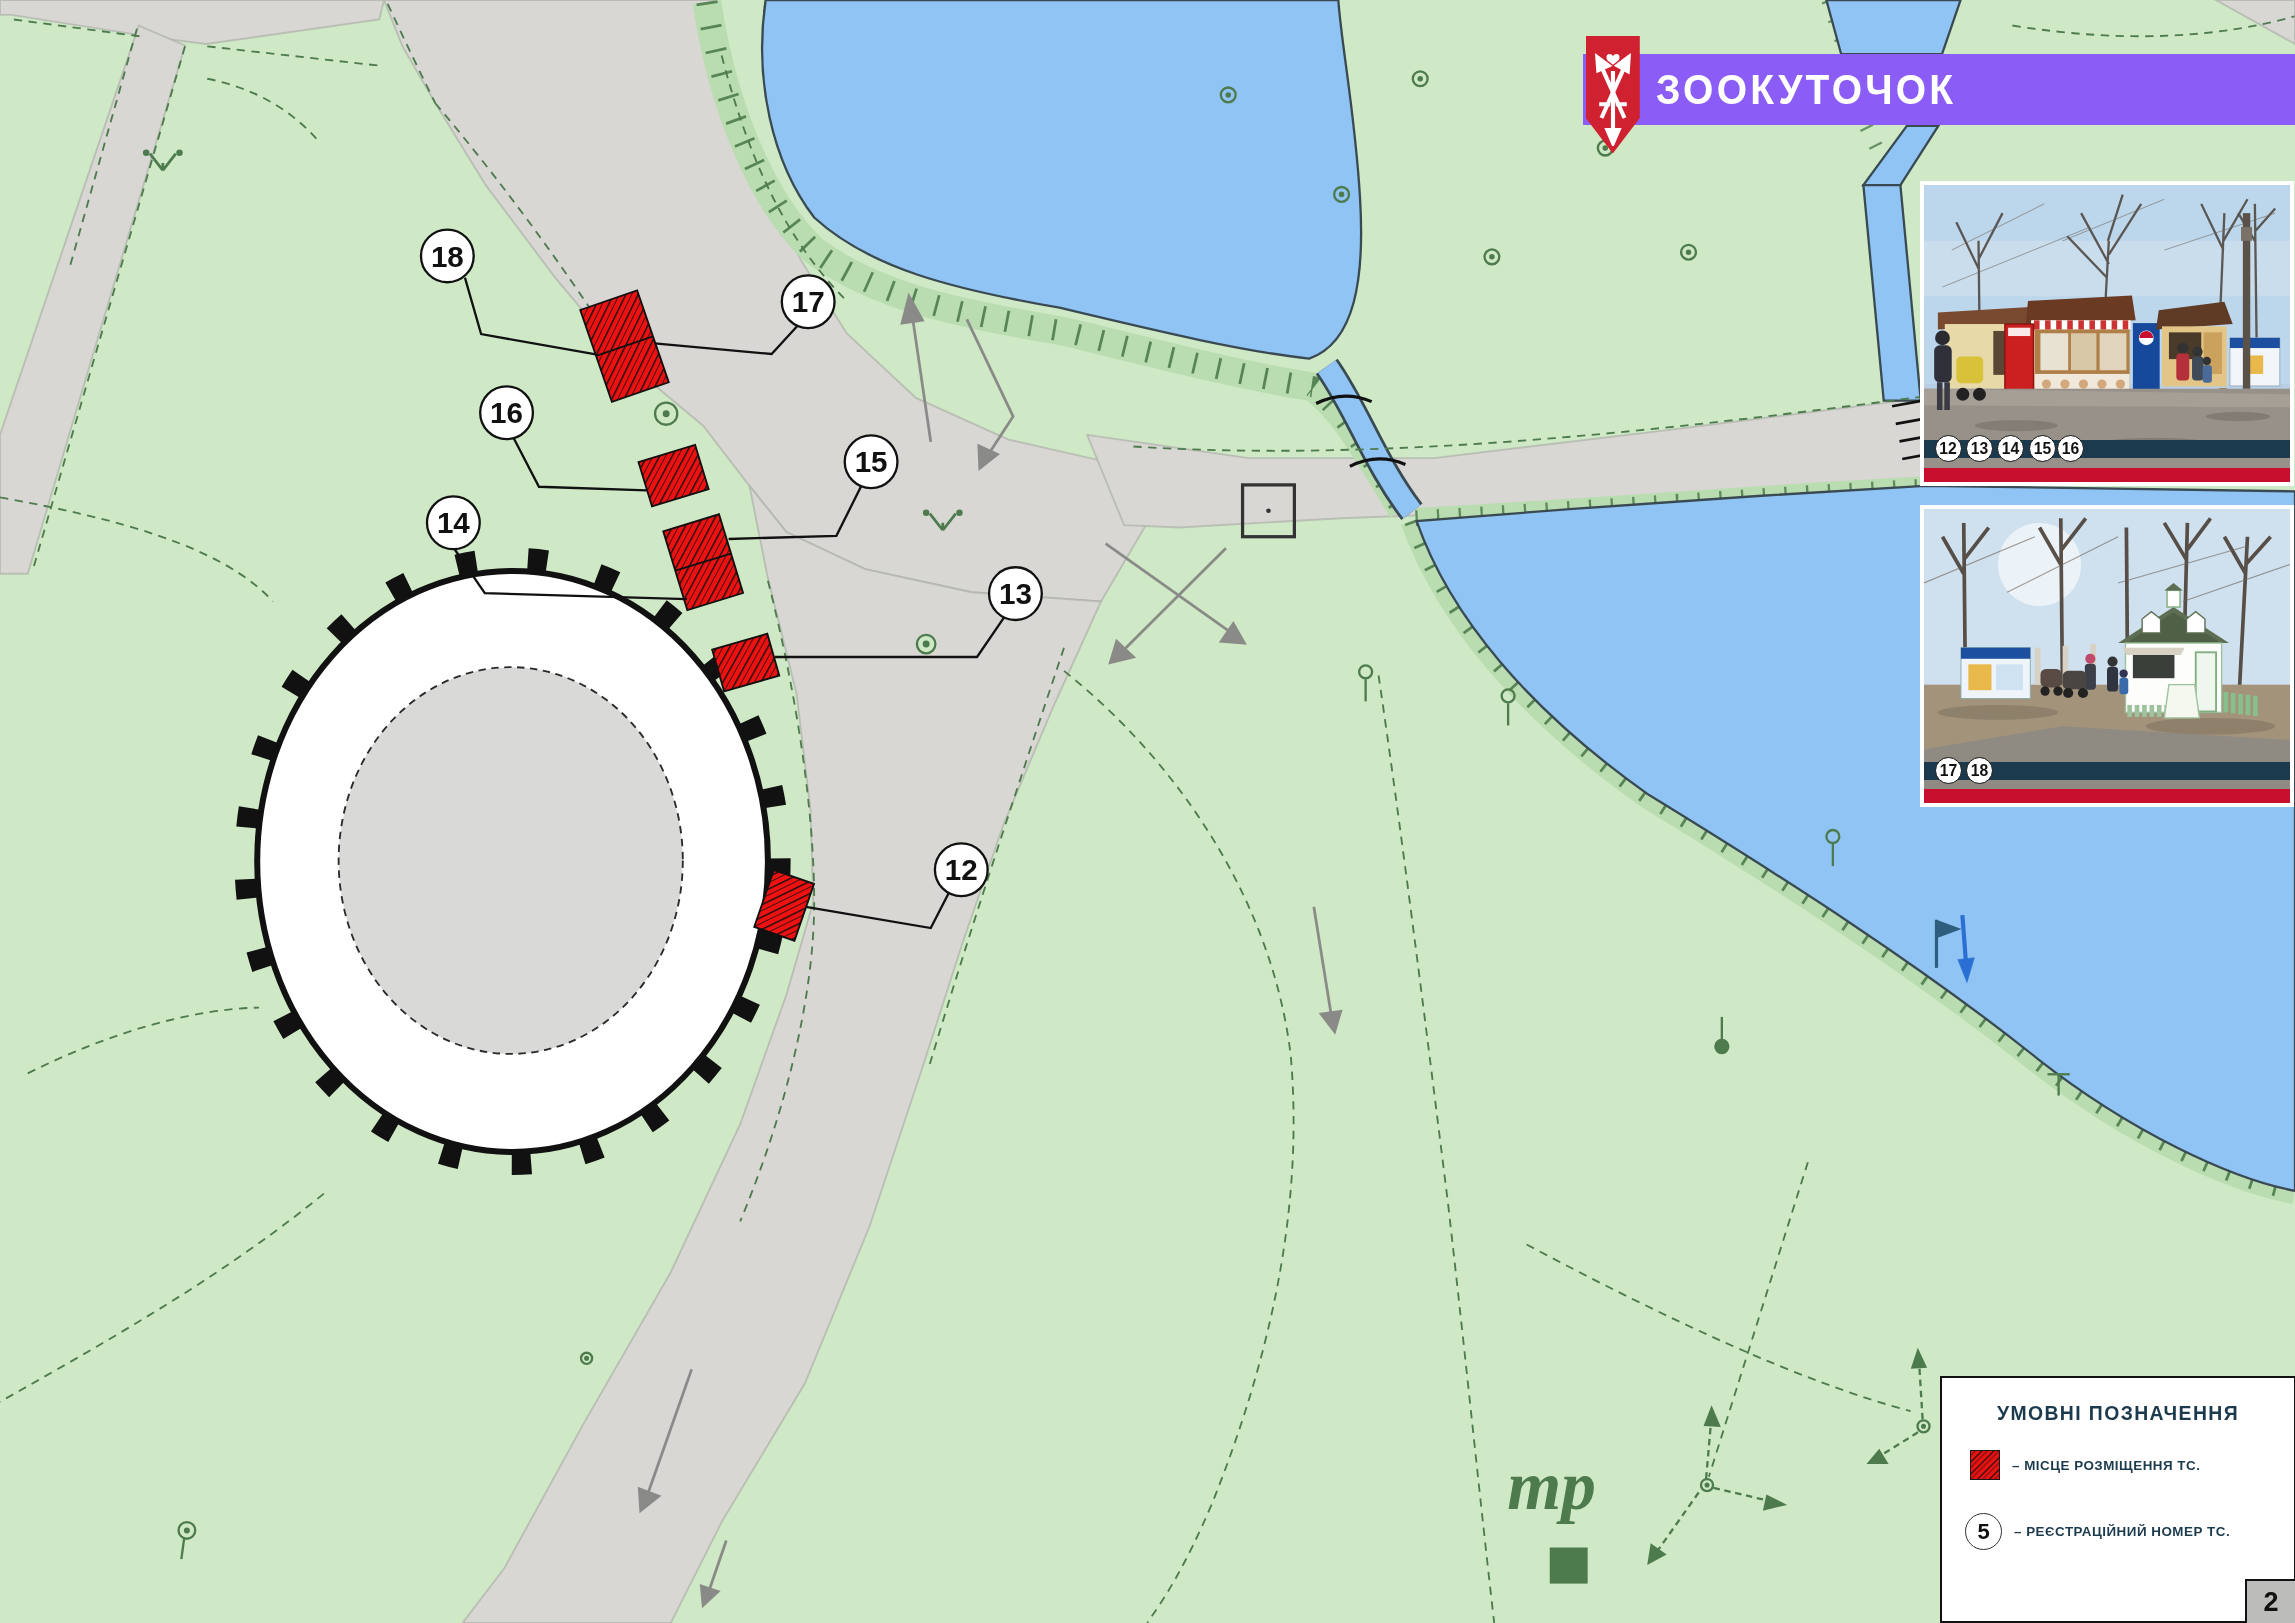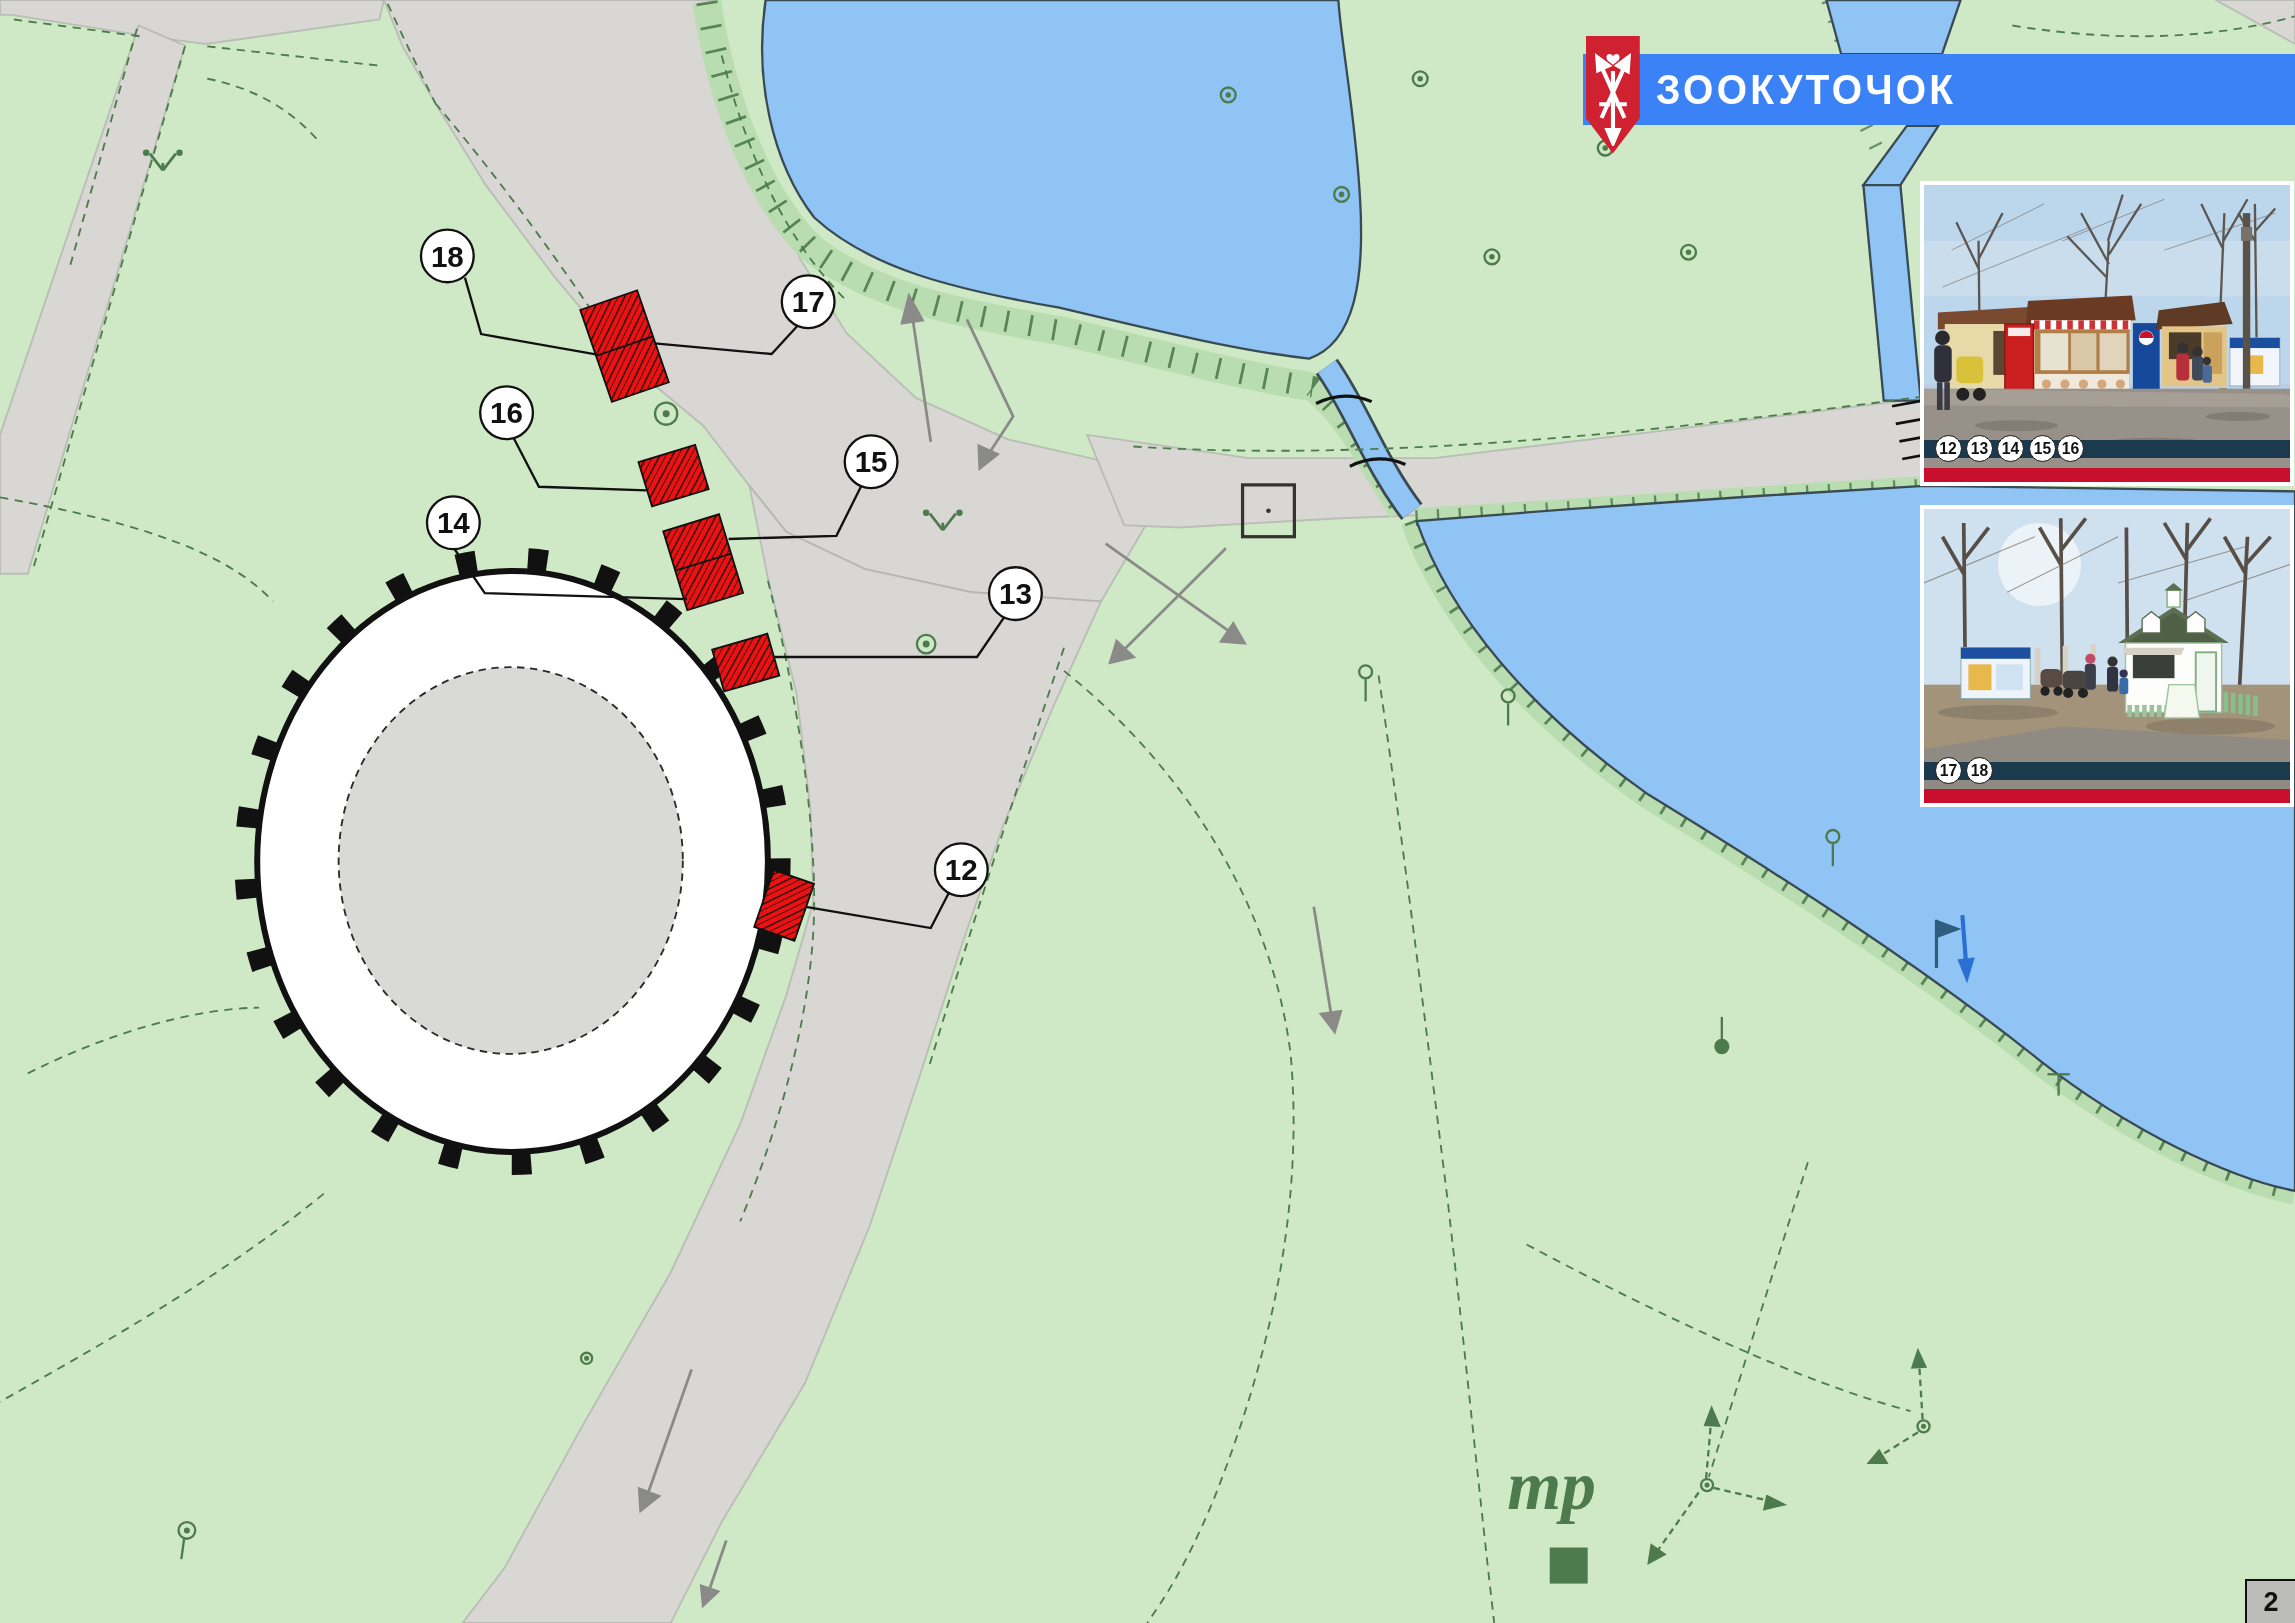--- a/index.html
+++ b/index.html
@@ -3,21 +3,21 @@
 <meta charset="utf-8">
 <style>
   html,body{margin:0;padding:0;background:#fff;}
   .stage{position:relative;width:2295px;height:1623px;overflow:hidden;
          font-family:"Liberation Sans",sans-serif;background:#cfe9c6;}
   .stage svg{display:block;}
   #map-svg{position:absolute;left:0;top:0;}
 
   
   .banner{position:absolute;left:1583px;top:54px;width:712px;height:71px;
-          background:#3b82f6;display:flex;align-items:center;}
+          background:#8b5cf6;display:flex;align-items:center;}
   .banner-title{color:#fff;font-weight:bold;font-size:39px;letter-spacing:3.2px;
                 margin-left:73px;white-space:nowrap;transform:scaleY(1.08);}
   .shield{position:absolute;left:2.8px;top:-18.5px;width:54px;height:118px;
           background:#cf2130;clip-path:polygon(0 0,100% 0,100% 70%,50% 100%,0 70%);
           display:flex;align-items:center;justify-content:center;}
 
   
   .photo{position:absolute;outline:4.2px solid #fff;overflow:hidden;background:#b9cfe4;}
   .photo-band{position:absolute;left:0;width:100%;height:17.6px;background:#1c3a4d;}
   .photo-redband{position:absolute;left:0;width:100%;height:14px;background:#c8102e;}
@@ -525,17 +525,37 @@
           <circle cx="262" cy="394" r="10" fill="#222"></circle>
           <circle cx="290" cy="394" r="10" fill="#222"></circle>
     </g>
   </svg>
   <div class="photo-band" style="top:253px;"></div>
   <div class="badge" style="left:11px;top:248px;">17</div>
   <div class="badge" style="left:42px;top:248px;">18</div>
   <div class="photo-redband" style="top:280px;"></div>
 </div>
 
+<div class="legend">
+  <div class="legend-title">УМОВНІ ПОЗНАЧЕННЯ</div>
+  <div class="legend-row" style="top:72px;">
+    <svg width="30" height="30" viewBox="0 0 64 64">
+      <defs>
+        <pattern id="hatch2" width="18" height="18" patternUnits="userSpaceOnUse" patternTransform="rotate(45)">
+          <rect width="18" height="18" fill="#ee1111"></rect>
+          <rect x="0" width="2.6" height="18" fill="#111"></rect>
+          <rect x="9" width="1.3" height="18" fill="#111"></rect>
+        </pattern>
+      </defs>
+      <rect x="1" y="1" width="62" height="62" fill="url(#hatch2)" stroke="#111" stroke-width="2"></rect>
+    </svg>
+    <div class="legend-label">–  МІСЦЕ РОЗМІЩЕННЯ ТС.</div>
+  </div>
+  <div class="legend-row" style="top:135px;left:23px;">
+    <div class="legend-circle">5</div>
+    <div class="legend-label">–  РЕЄСТРАЦІЙНИЙ НОМЕР ТС.</div>
+  </div>
+</div>
 
 <div class="page-box">2</div>
 
 </div>
 
 
 </body></html>

